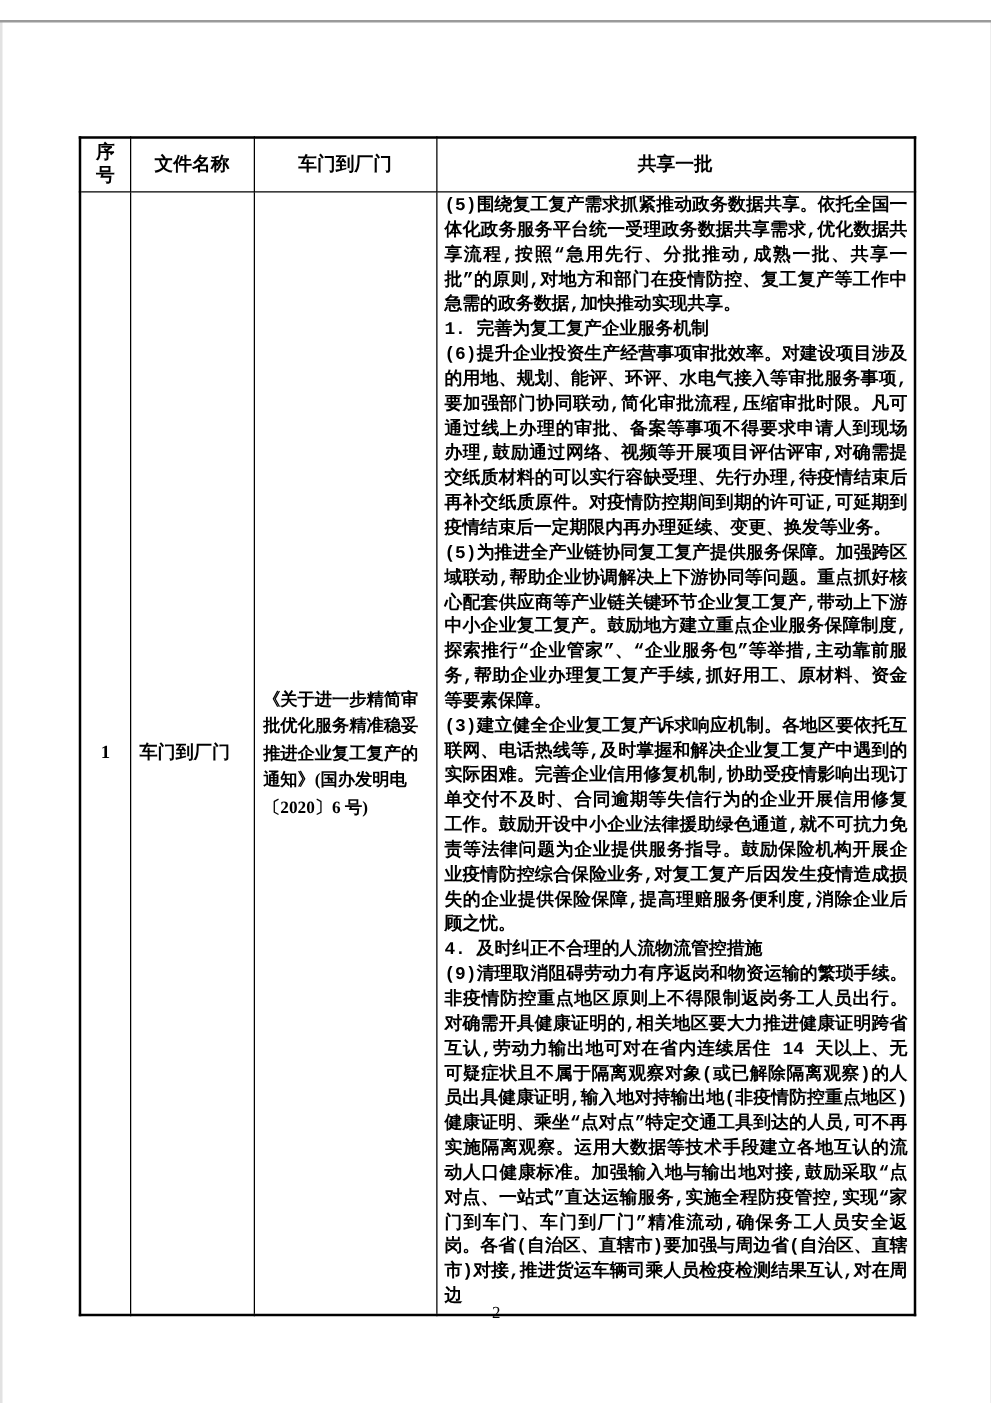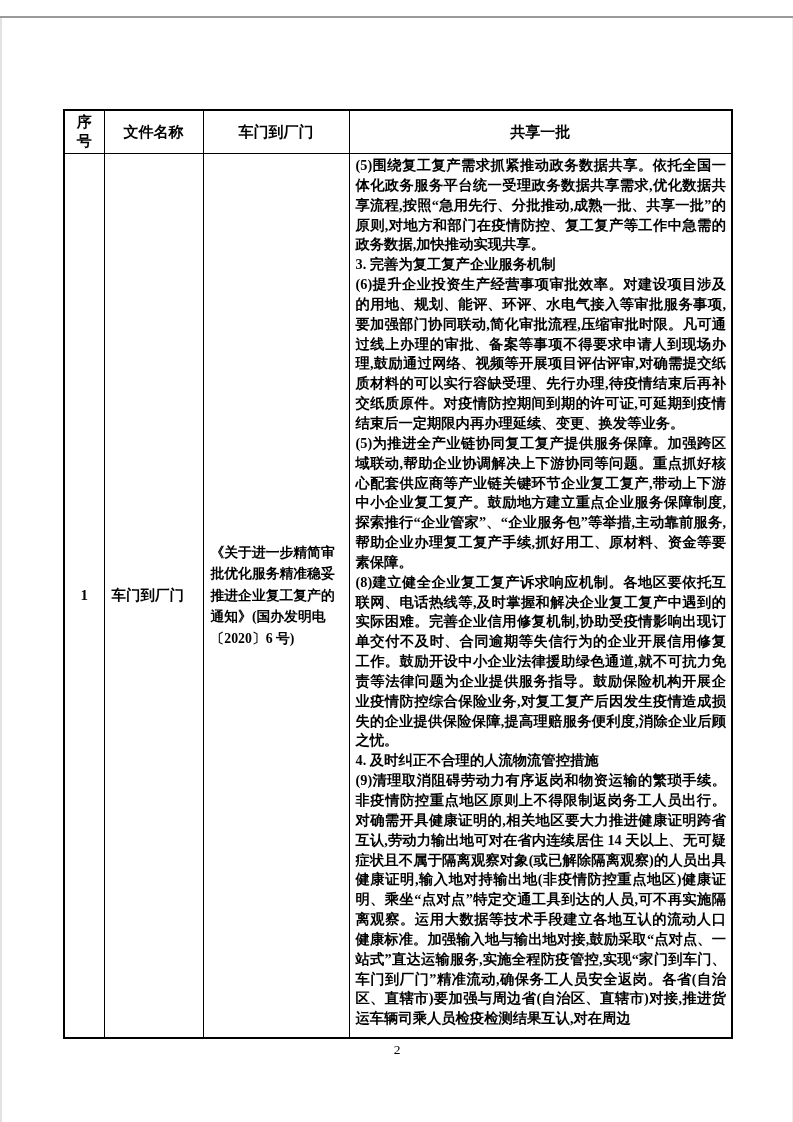--- a/index.html
+++ b/index.html
@@ -58,21 +58,21 @@
     line-height: 21.5px;
     padding: 0 7px;
   }
   td.cell-content {
     vertical-align: top;
     font-size: 14.3px;
     line-height: 19.85px;
     text-align: justify;
     padding: 2px 5px 2px 6px;
   }
-  td.cell-content p { margin: 0; }
+  td.cell-content p { margin: 0; font-family: Liberation Mono, monospace; }
   .page-number {
     position: absolute;
     top: 1026px;
     left: 63px;
     width: 668px;
     text-align: center;
     font-size: 13.5px;
     font-weight: normal;
     color: #000000;
   }
@@ -97,24 +97,24 @@
         <th>共享一批</th>
       </tr>
     </thead>
     <tbody>
       <tr>
         <td class="cell-seq">1</td>
         <td class="cell-agency">车门到厂门</td>
         <td class="cell-docname">《关于进一步精简审批优化服务精准稳妥推进企业复工复产的通知》(国办发明电〔2020〕6 号)</td>
         <td class="cell-content">
           <p>(5)围绕复工复产需求抓紧推动政务数据共享。依托全国一体化政务服务平台统一受理政务数据共享需求,优化数据共享流程,按照“急用先行、分批推动,成熟一批、共享一批”的原则,对地方和部门在疫情防控、复工复产等工作中急需的政务数据,加快推动实现共享。</p>
-          <p>3. 完善为复工复产企业服务机制</p>
+          <p>1. 完善为复工复产企业服务机制</p>
           <p>(6)提升企业投资生产经营事项审批效率。对建设项目涉及的用地、规划、能评、环评、水电气接入等审批服务事项,要加强部门协同联动,简化审批流程,压缩审批时限。凡可通过线上办理的审批、备案等事项不得要求申请人到现场办理,鼓励通过网络、视频等开展项目评估评审,对确需提交纸质材料的可以实行容缺受理、先行办理,待疫情结束后再补交纸质原件。对疫情防控期间到期的许可证,可延期到疫情结束后一定期限内再办理延续、变更、换发等业务。</p>
           <p>(5)为推进全产业链协同复工复产提供服务保障。加强跨区域联动,帮助企业协调解决上下游协同等问题。重点抓好核心配套供应商等产业链关键环节企业复工复产,带动上下游中小企业复工复产。鼓励地方建立重点企业服务保障制度,探索推行“企业管家”、“企业服务包”等举措,主动靠前服务,帮助企业办理复工复产手续,抓好用工、原材料、资金等要素保障。</p>
-          <p>(8)建立健全企业复工复产诉求响应机制。各地区要依托互联网、电话热线等,及时掌握和解决企业复工复产中遇到的实际困难。完善企业信用修复机制,协助受疫情影响出现订单交付不及时、合同逾期等失信行为的企业开展信用修复工作。鼓励开设中小企业法律援助绿色通道,就不可抗力免责等法律问题为企业提供服务指导。鼓励保险机构开展企业疫情防控综合保险业务,对复工复产后因发生疫情造成损失的企业提供保险保障,提高理赔服务便利度,消除企业后顾之忧。</p>
+          <p>(3)建立健全企业复工复产诉求响应机制。各地区要依托互联网、电话热线等,及时掌握和解决企业复工复产中遇到的实际困难。完善企业信用修复机制,协助受疫情影响出现订单交付不及时、合同逾期等失信行为的企业开展信用修复工作。鼓励开设中小企业法律援助绿色通道,就不可抗力免责等法律问题为企业提供服务指导。鼓励保险机构开展企业疫情防控综合保险业务,对复工复产后因发生疫情造成损失的企业提供保险保障,提高理赔服务便利度,消除企业后顾之忧。</p>
           <p>4. 及时纠正不合理的人流物流管控措施</p>
           <p>(9)清理取消阻碍劳动力有序返岗和物资运输的繁琐手续。非疫情防控重点地区原则上不得限制返岗务工人员出行。对确需开具健康证明的,相关地区要大力推进健康证明跨省互认,劳动力输出地可对在省内连续居住 14 天以上、无可疑症状且不属于隔离观察对象(或已解除隔离观察)的人员出具健康证明,输入地对持输出地(非疫情防控重点地区)健康证明、乘坐“点对点”特定交通工具到达的人员,可不再实施隔离观察。运用大数据等技术手段建立各地互认的流动人口健康标准。加强输入地与输出地对接,鼓励采取“点对点、一站式”直达运输服务,实施全程防疫管控,实现“家门到车门、车门到厂门”精准流动,确保务工人员安全返岗。各省(自治区、直辖市)要加强与周边省(自治区、直辖市)对接,推进货运车辆司乘人员检疫检测结果互认,对在周边</p>
         </td>
       </tr>
     </tbody>
   </table>
 
   <div class="page-number">2</div>
 
 </div>

